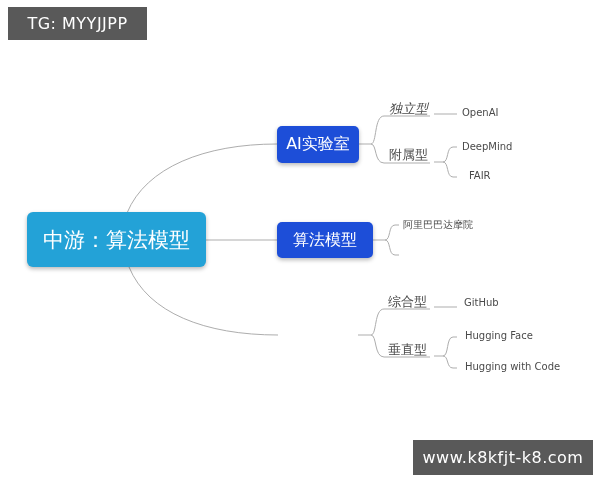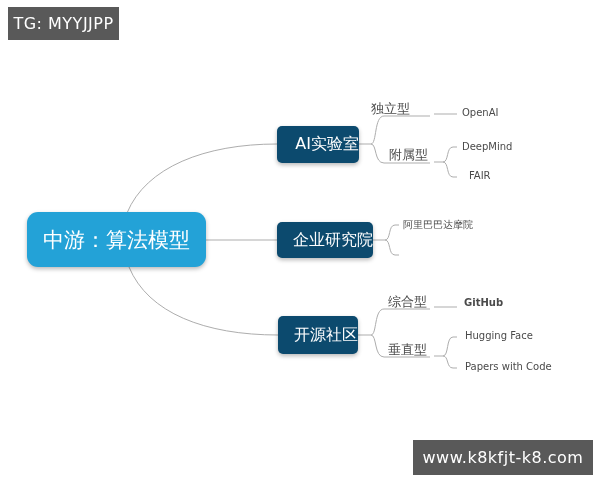--- a/index.html
+++ b/index.html
@@ -19,69 +19,67 @@
   }
   .badge{
     position:absolute;
     background:#595959;
     color:#ffffff;
     display:flex;align-items:center;justify-content:center;
     font-size:16px;
     letter-spacing:.5px;
     white-space:nowrap;
   }
-  .badge-top{left:8px;top:7px;width:111px;height:33px;justify-content:center;}
+  .badge-top{left:8px;top:7px;width:139px;height:33px;justify-content:center;}
   .badge-bottom{left:413px;top:440px;width:180px;height:35px;font-size:16px;text-align:right;}
   .node{
     position:absolute;
     color:#ffffff;
     display:flex;align-items:center;justify-content:center;
     white-space:nowrap;
     border-radius:6px;
     box-shadow:0 2px 4px rgba(0,0,0,.28);
   }
   .root-node{
     left:27px;top:212px;width:179px;height:55px;
     background:#23a2d7;
     font-size:21px;
-    border-radius:11px;
   }
   .branch-node{
-    background:#0c4a6e;
+    background:#1d4ed8;
     font-size:16px;
     border-radius:5px;
-    justify-content:flex-end;
   }
   .branch-ai{left:277px;top:126px;width:82px;height:37px;}
   .branch-corp{left:277px;top:222px;width:96px;height:36px;}
   .branch-oss{left:278px;top:316px;width:80px;height:38px;}
   .type-label{
     position:absolute;
     color:#4a4a4a;
     font-size:13px;
     height:14px;line-height:14px;
     white-space:nowrap;
   }
   .leaf-label{
     position:absolute;
     color:#4a4a4a;
     font-size:10px;
     height:18px;line-height:18px;
     white-space:nowrap;
   }
-  .t-indep{left:371px;top:102px;}
+  .t-indep{left:389px;top:102px;font-style:italic;}
   .t-affil{left:389px;top:149px;font-family:Liberation Mono, monospace;}
   .t-comp{left:388px;top:295px;}
   .t-vert{left:388px;top:343px;}
   .l-openai{left:462px;top:104px;}
   .l-deepmind{left:462px;top:138px;}
   .l-fair{left:469px;top:167px;}
   .l-damo{left:403px;top:216px;}
   .l-msra{left:403px;top:245px;}
-  .l-github{left:464px;top:294px;font-weight:bold;}
+  .l-github{left:464px;top:294px;}
   .l-hf{left:465px;top:327px;}
   .l-pwc{left:465px;top:358px;}
 </style>
 </head>
 <body>
 
 <div class="stage">
 
   <svg class="svg-layer" viewBox="0 0 600 480" xmlns="http://www.w3.org/2000/svg">
     <g stroke="#adadad" stroke-width="1" fill="none">
@@ -114,36 +112,33 @@
   </div>
 
   <div class="node root-node">
     <span>中游：算法模型</span>
   </div>
 
   <div class="node branch-node branch-ai">
     <span>AI实验室</span>
   </div>
   <div class="node branch-node branch-corp">
-    <span>企业研究院</span>
-  </div>
-  <div class="node branch-node branch-oss">
-    <span>开源社区</span>
+    <span>算法模型</span>
   </div>
 
   <div class="type-label t-indep">独立型</div>
   <div class="type-label t-affil">附属型</div>
   <div class="type-label t-comp">综合型</div>
   <div class="type-label t-vert">垂直型</div>
 
   <div class="leaf-label l-openai">OpenAI</div>
   <div class="leaf-label l-deepmind">DeepMind</div>
   <div class="leaf-label l-fair">FAIR</div>
   <div class="leaf-label l-damo">阿里巴巴达摩院</div>
   <div class="leaf-label l-github">GitHub</div>
   <div class="leaf-label l-hf">Hugging Face</div>
-  <div class="leaf-label l-pwc">Papers with Code</div>
+  <div class="leaf-label l-pwc">Hugging with Code</div>
 
   <div class="badge badge-bottom">
     <span>www.k8kfjt-k8.com</span>
   </div>
 
 </div>
 
 </body></html>

